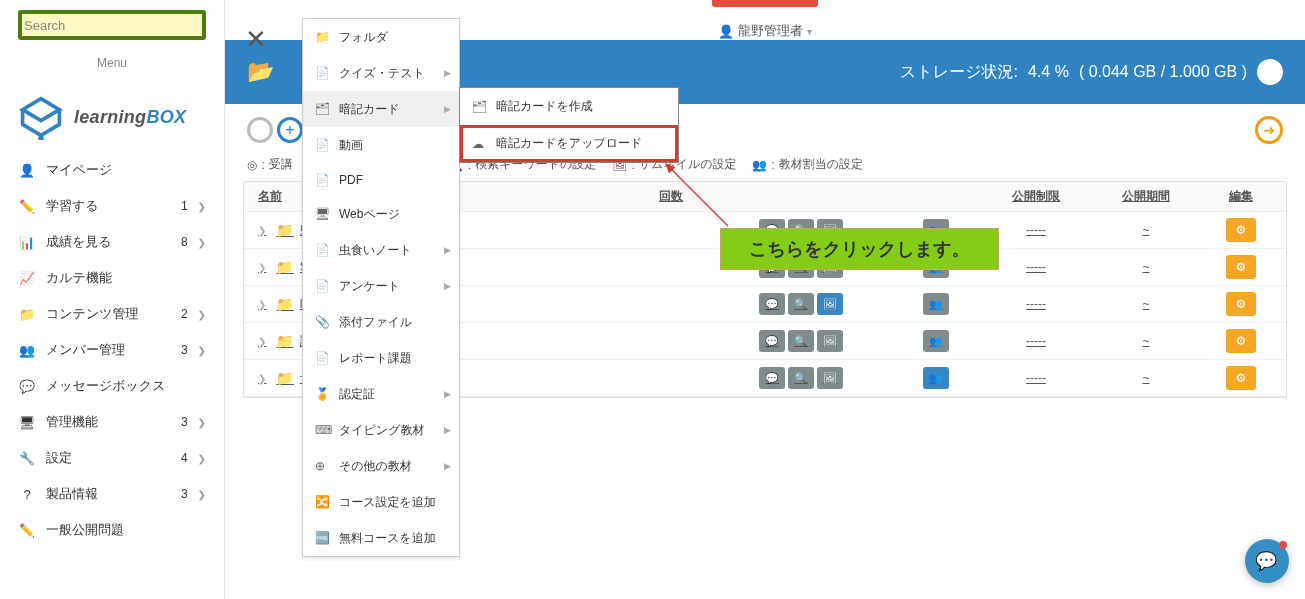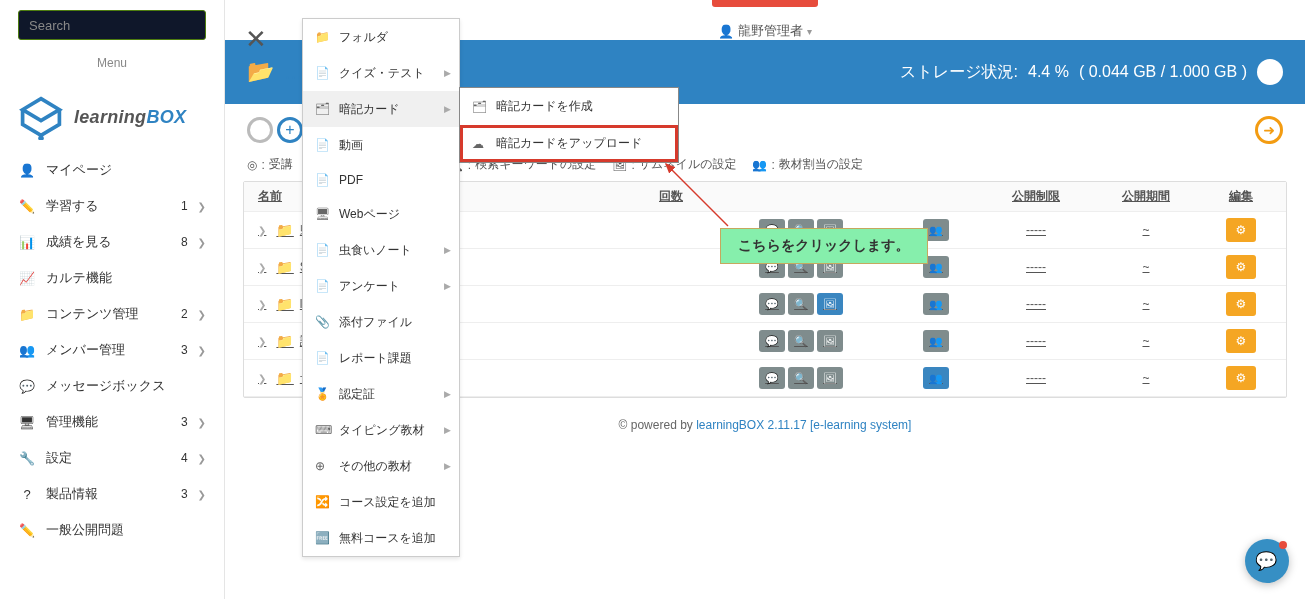--- a/index.html
+++ b/index.html
@@ -1,19 +1,19 @@
 <!DOCTYPE html>
 <html><head>
 <meta charset="utf-8">
 <style>
 * { margin:0; padding:0; box-sizing:border-box; font-family:Helvetica,Arial,sans-serif; }
 body { background:#fff; width:1305px; height:599px; position:relative; overflow:hidden; }
 
 .sidebar { position:absolute; left:0; top:0; width:225px; height:599px; background:#fff; border-right:1px solid #e5e5e5; }
-.search-box { margin:10px 18px 8px; background:#0f172a; border:1px solid #4d7c0f; border-radius:3px; height:30px; display:flex; align-items:center; padding:0 10px; color:#888; font-size:13px; }
+.search-box { margin:10px 18px 8px; background:#fef9c3; border:4px solid #4d7c0f; border-radius:3px; height:30px; display:flex; align-items:center; padding:0 2px; color:#888; font-size:13px; }
 .menu-label { text-align:center; color:#888; font-size:12px; padding:8px 3px 12px; }
 .logo-wrap { padding:12px 18px 8px; }
 .logo { display:flex; align-items:center; gap:10px;font-style:italic; }
 .logo-icon { width:46px; height:46px; }
 .logo-text { font-size:18px; font-weight:700; color:#555; letter-spacing:0.3px; }
 .logo-text .b { color:#2f83c2; }
 .nav { padding:4px 0; }
 .nav-item { display:flex; align-items:center; padding:9px 18px; color:#333; font-size:13px; cursor:pointer; position:relative; }
 .nav-icon { width:18px; text-align:center; margin-right:10px; color:#333; font-size:13px; }
 .nav-label { flex:1; }
@@ -63,21 +63,21 @@
 .dropdown1 { position:absolute; left:302px; top:18px; width:158px; background:#fff; border:1px solid #ccc; z-index:20; box-shadow:0 2px 4px rgba(0,0,0,0.1); }
 .dd-item { display:flex; align-items:center; padding:9.5px 12px; font-size:12px; color:#333; cursor:pointer; position:relative; border-bottom:0; }
 .dd-item.active { background:#f0f0f0; }
 .dd-icon { width:16px; color:#666; margin-right:8px; font-size:12px; }
 .dd-arrow { color:#aaa; font-size:9px; position:absolute; right:8px; }
 
 .dropdown2 { position:absolute; left:459px; top:87px; width:220px; background:#fff; border:1px solid #888; z-index:21; }
 .dd2-item { display:flex; align-items:center; padding:10px 12px; font-size:12px; color:#333; cursor:pointer; }
 .dd2-item.highlight { border:3px solid #d63a2c; padding:7px 9px; }
 
-.tooltip { position:absolute; left:720px; top:228px; background:#86efac; border:1px solid #c5a85e; padding:8px 17px; font-size:14px; color:#333; font-weight:600; z-index:25; }
+.tooltip { position:absolute; left:720px; top:228px; background:#84cc16; border:1px solid #c5a85e; padding:8px 28px; font-size:18px; color:#333; font-weight:600; z-index:25; }
 .arrow-svg { position:absolute; left:658px; top:156px; z-index:24; pointer-events:none; }
 
 .chat-bubble { position:absolute; right:16px; bottom:16px; width:44px; height:44px; background:#368fc4; border-radius:50%; display:flex; align-items:center; justify-content:center; color:#fff; font-size:18px; box-shadow:0 2px 8px rgba(0,0,0,0.25); z-index:40; }
 .chat-bubble:after { content:""; position:absolute; right:2px; top:2px; width:8px; height:8px; background:#e74c3c; border-radius:50%; }
 </style>
 </head>
 <body>
 
 <div class="sidebar">
   <div class="search-box">
@@ -302,23 +302,20 @@
           <div class="icon-set">
             <span class="mini-btn bl">👥</span>
           </div>
           <div>-----</div>
           <div>~</div>
           <div><span class="gear-btn">⚙</span></div>
         </div>
       </div>
   </div>
 
-  <div class="footer">
-    <span>© powered by </span><a href="#">learningBOX 2.11.17 [e-learning system]</a>
-  </div>
 </div>
 
 <span class="close-x">✕</span>
 <div class="dropdown1" id="dd1">
     <div class="dd-item">
       <span class="dd-icon">📁</span>
       <span>フォルダ</span>
     </div>
     <div class="dd-item">
       <span class="dd-icon">📄</span>

